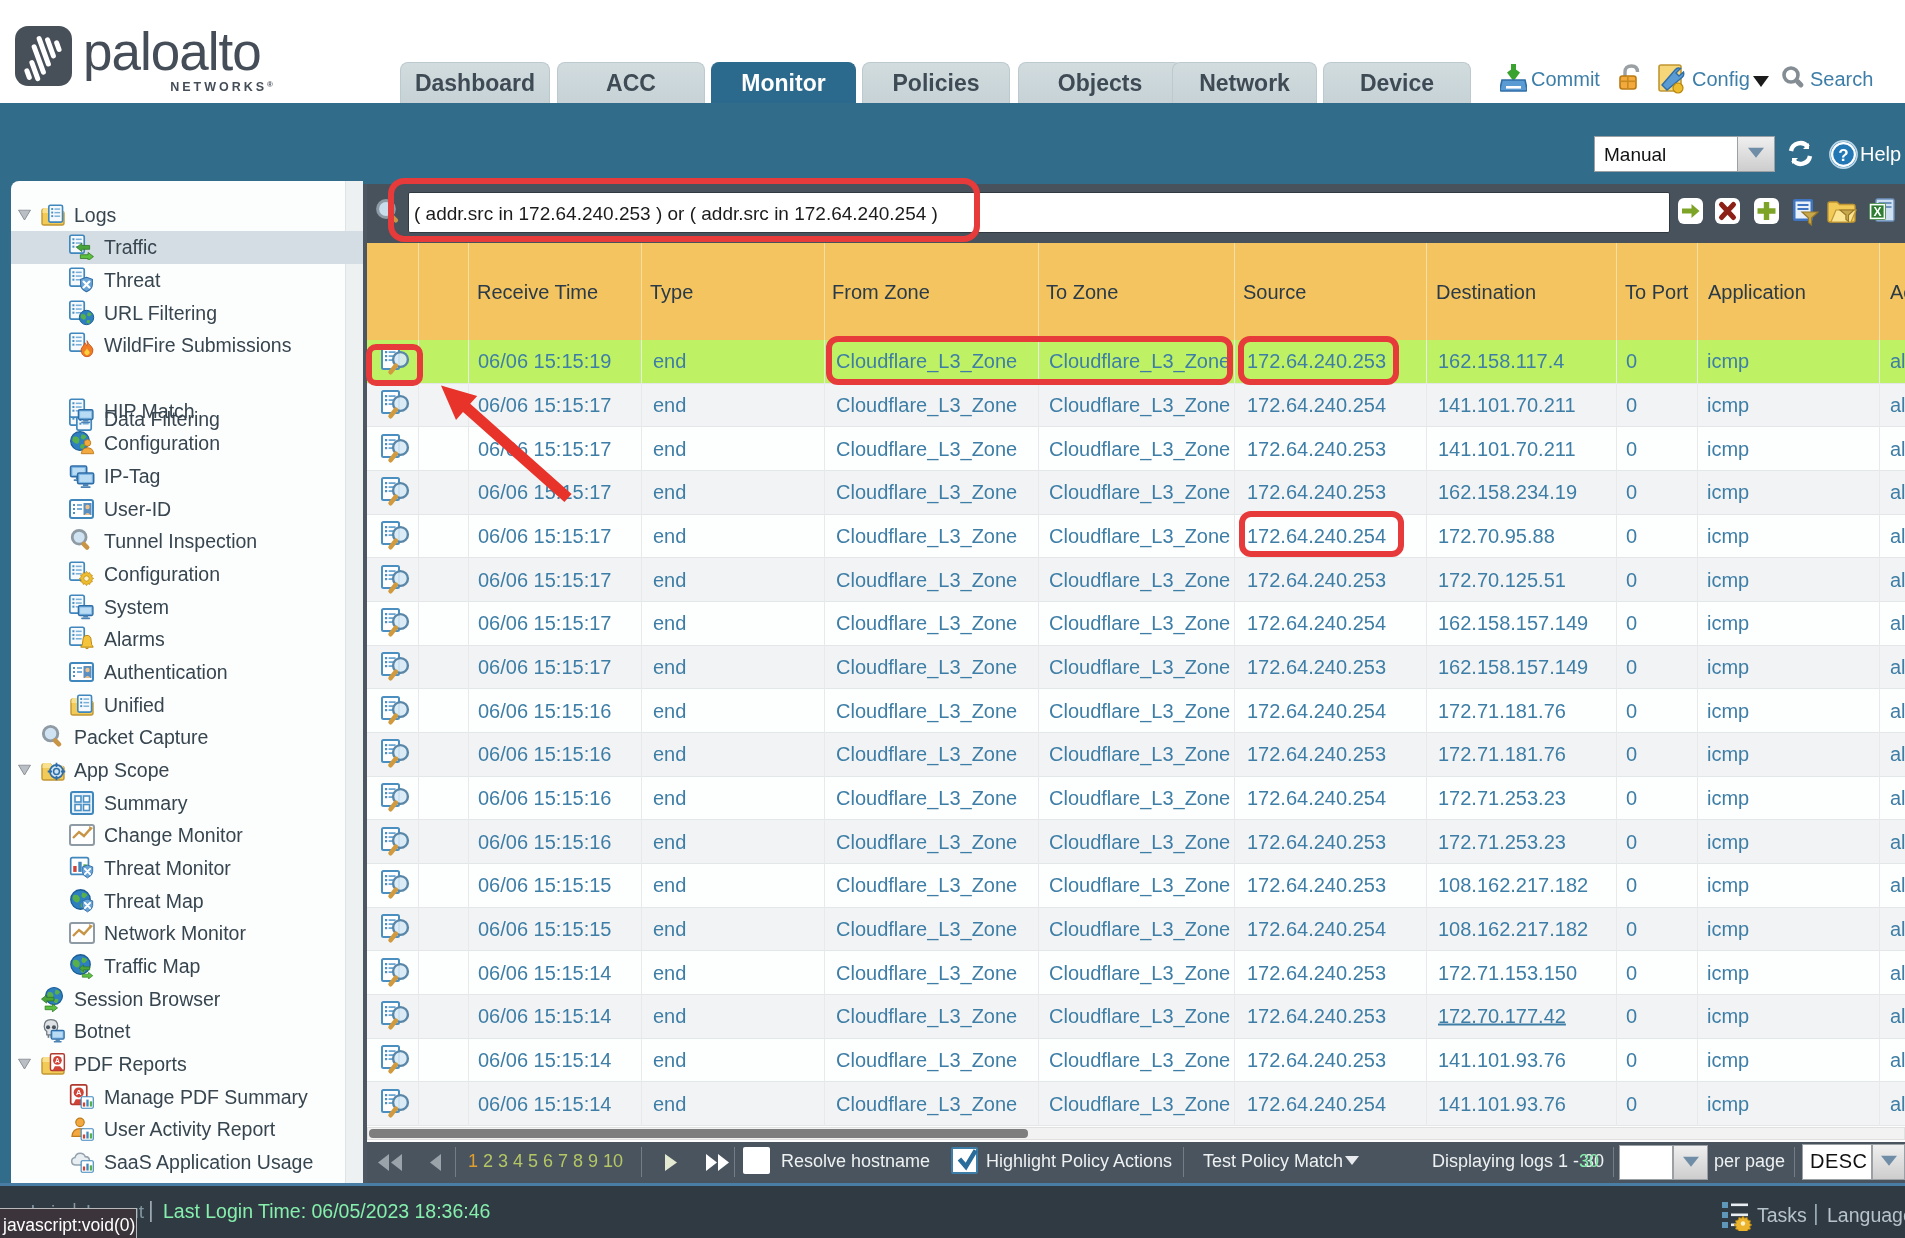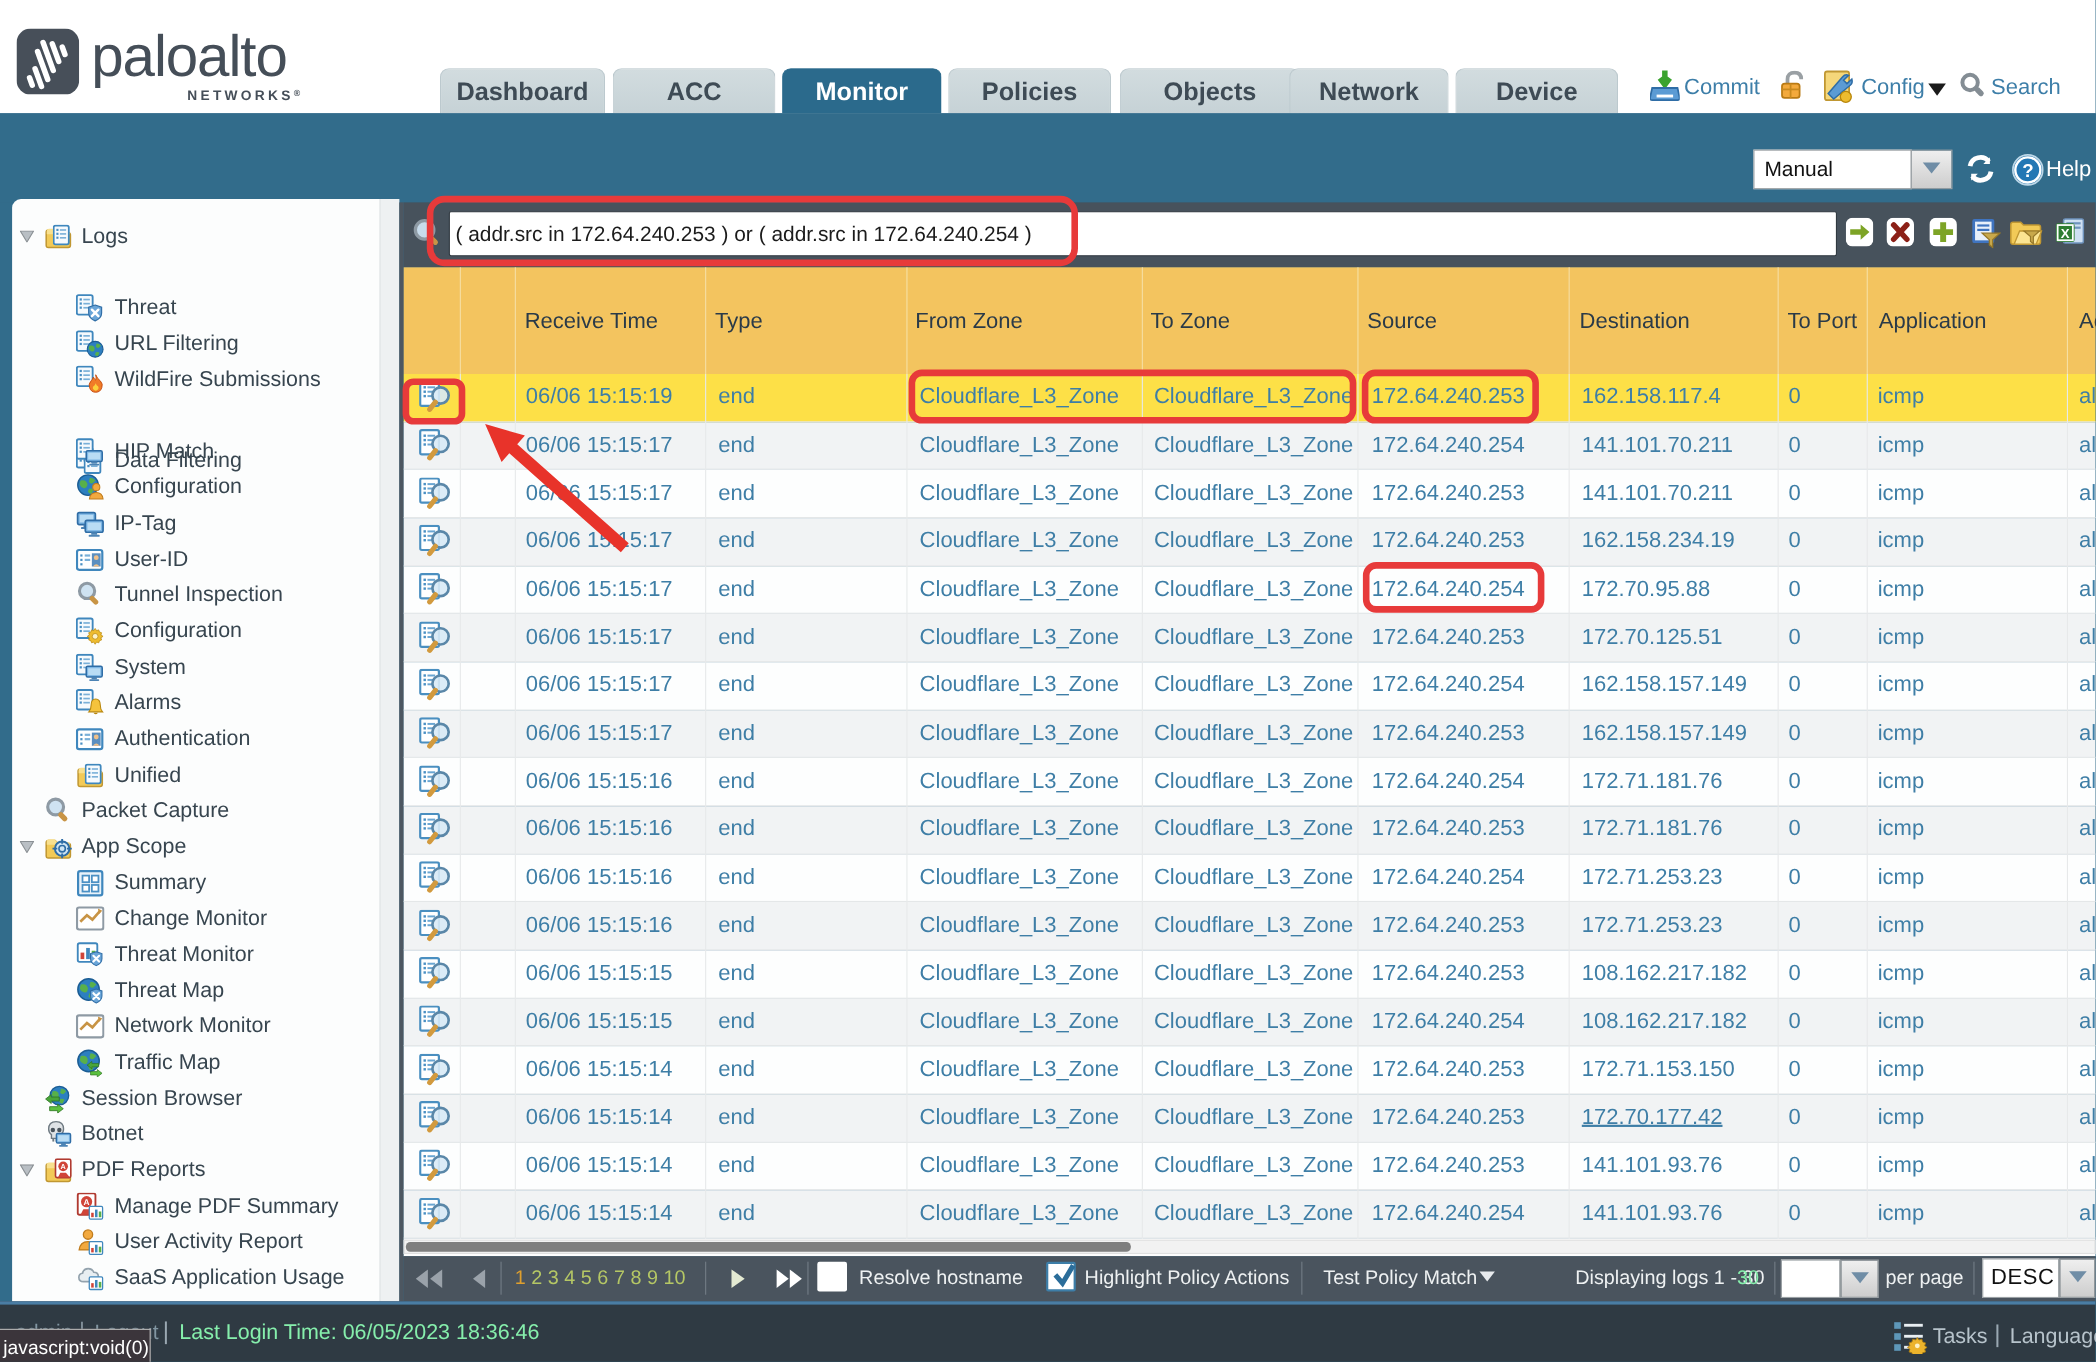--- a/index.html
+++ b/index.html
@@ -222,20 +222,27 @@
     <div class="sbrow" style="top:17.30px;">
       <svg style="left:7px" width="13" height="11" viewBox="0 0 13 11">
         <path d="M0.5 0.5 h12 l-6 10z" fill="#b9bfc4" stroke="#8a9094" stroke-width="1"></path>
       </svg>
       <svg style="left:29px" width="26" height="26" viewBox="0 0 26 26">
         <use href="#fold" x="0" y="0" width="26" height="26"></use>
         <use href="#pg" x="8" y="2" width="21" height="21"></use>
       </svg>
       <div class="lbl" style="left:63px">Logs</div>
     </div>
+    <div class="sbrow" style="top:49.96px;background:#d4dde3;">
+      <svg style="left:58px" width="26" height="26" viewBox="0 0 26 26">
+        <use href="#pg" x="0" y="0" width="22" height="22"></use>
+        <use href="#arr2" x="6" y="8" width="20" height="20"></use>
+      </svg>
+      <div class="lbl" style="left:93px">Traffic</div>
+    </div>
     <div class="sbrow" style="top:82.62px;">
       <svg style="left:58px" width="26" height="26" viewBox="0 0 26 26">
         <use href="#pg" x="0" y="0" width="22" height="22"></use>
         <use href="#shieldx" x="9" y="9" width="17" height="17"></use>
       </svg>
       <div class="lbl" style="left:93px">Threat</div>
     </div>
     <div class="sbrow" style="top:115.28px;">
       <svg style="left:58px" width="26" height="26" viewBox="0 0 26 26">
         <use href="#pg" x="0" y="0" width="22" height="22"></use>
@@ -479,21 +486,21 @@
 <div class="vsep-h" style="left:418px"></div>
 <div class="vsep-h" style="left:468px"></div>
 <div class="vsep-h" style="left:641px"></div>
 <div class="vsep-h" style="left:824px"></div>
 <div class="vsep-h" style="left:1038px"></div>
 <div class="vsep-h" style="left:1234px"></div>
 <div class="vsep-h" style="left:1426px"></div>
 <div class="vsep-h" style="left:1616px"></div>
 <div class="vsep-h" style="left:1697px"></div>
 <div class="vsep-h" style="left:1879px"></div>
-<div class="trow" style="top:340.00px;height:43.66px;background:#fde047">
+<div class="trow" style="top:340.00px;height:43.66px;background:#bef264">
     <svg class="mag" width="30" height="30" viewBox="0 0 30 30">
       <use href="#rowmag"></use>
     </svg>
     <span style="left:111px">06/06 15:15:19</span>
     <span style="left:286px">end</span>
     <span style="left:469px">Cloudflare_L3_Zone</span>
     <span style="left:682px">Cloudflare_L3_Zone</span>
     <span style="left:880px">172.64.240.253</span>
     <span style="left:1071px;">162.158.117.4</span>
     <span style="left:1259px">0</span>

